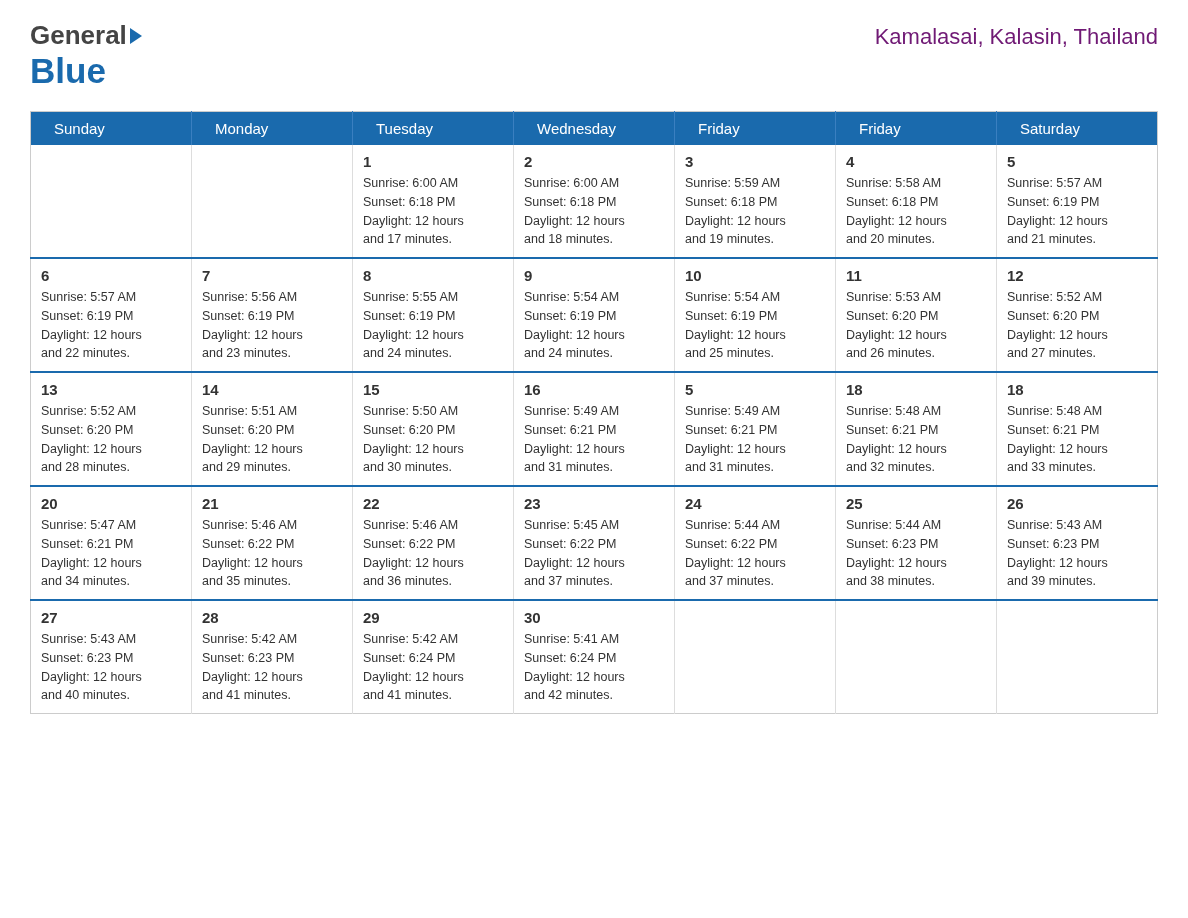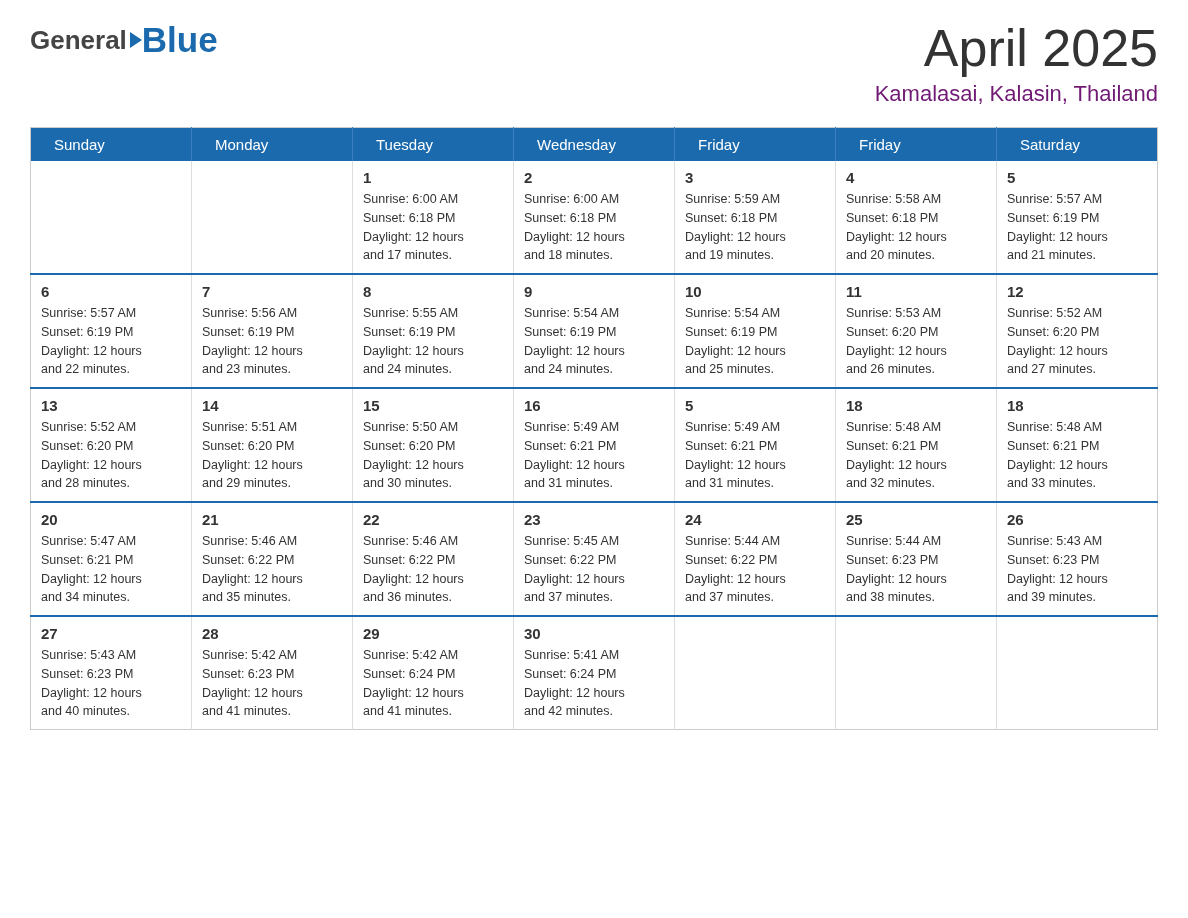--- a/index.html
+++ b/index.html
@@ -93,21 +93,21 @@
       background: #fff;
     }
 
     .logo-wrapper {
       display: flex;
       align-items: center;
     }
 
     .logo-text-part {
       display: flex;
-      flex-direction: row;
+      flex-direction: column;
       justify-content: center;
     }
 
     .logo-line1 {
       display: flex;
       align-items: center;
     }
 
     .logo-general-text {
       font-size: 26px;
@@ -142,21 +142,20 @@
       <div class="logo-line1">
         <span class="logo-general-text">General</span>
         <span class="logo-arrow"></span>
       </div>
       <div>
         <span class="logo-blue-text">Blue</span>
       </div>
     </div>
   </div>
   <div class="title-section">
-    <div class="month-title">April 2025</div>
     <div class="location-title">Kamalasai, Kalasin, Thailand</div>
   </div>
 </div>
 
 <table class="calendar">
   <thead>
     <tr>
     <th>Sunday</th>
         <th>Monday</th>
         <th>Tuesday</th>

